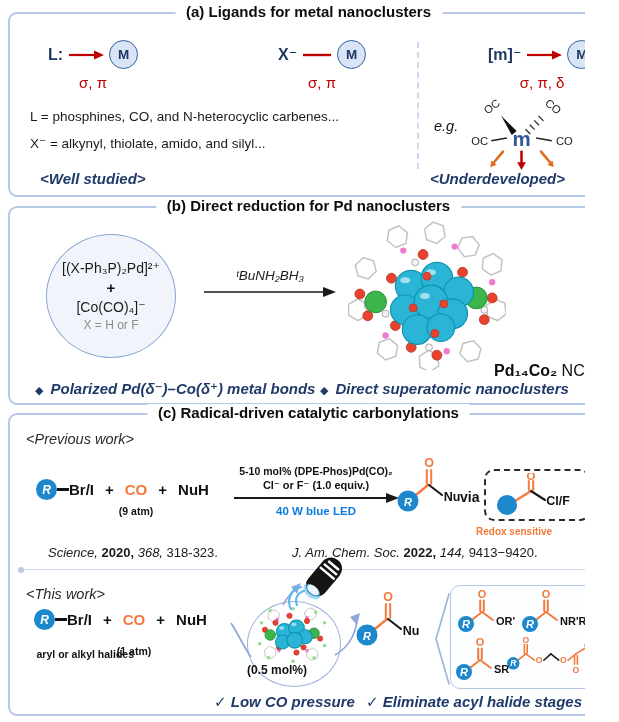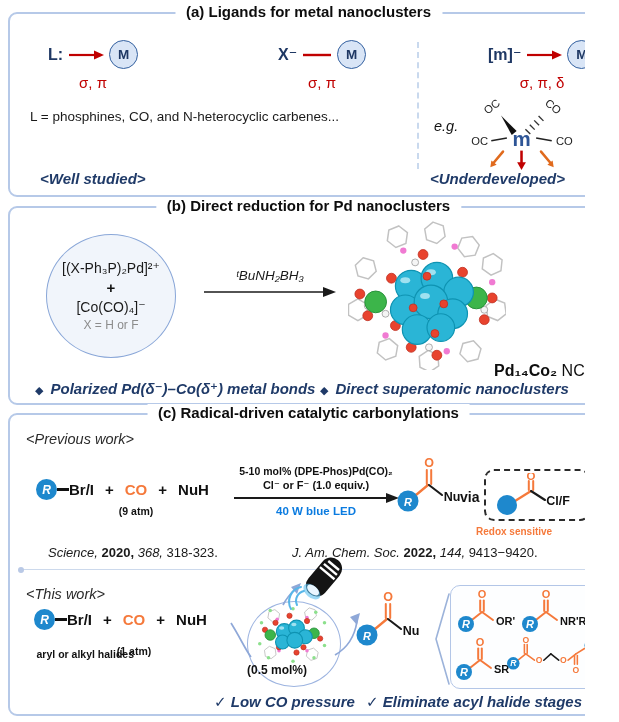--- a/index.html
+++ b/index.html
@@ -132,20 +132,21 @@
         <span class="mball">
             <span>M</span>
           </span>
       </div>
       <span class="sigma">σ, π, δ</span>
     </div>
 
     <div class="abs vdash" style="left:407px;top:28px;height:127px"></div>
 
     <div class="abs deftext" style="left:20px;top:95px">L = phosphines, CO, and N-heterocyclic carbenes...</div>
+    <div class="abs deftext" style="left:20px;top:121px">X⁻ = alkynyl, thiolate, amido, and silyl...</div>
 
     <div class="abs eg" style="left:424px;top:104px">e.g.</div>
 
     <svg class="abs" style="left:452px;top:82px" width="120" height="78" viewBox="0 0 115 80">
       <line x1="26" y1="46" x2="42" y2="43" class="thin"></line>
       <line x1="72" y1="43" x2="88" y2="46" class="thin"></line>
       <polygon points="36,20 52,36 47,40" fill="#111"></polygon>
       <line x1="61" y1="34" x2="66" y2="39" class="hash"></line>
       <line x1="65.5" y1="29.5" x2="70.5" y2="34.5" class="hash"></line>
       <line x1="70" y1="25" x2="75" y2="30" class="hash"></line>

